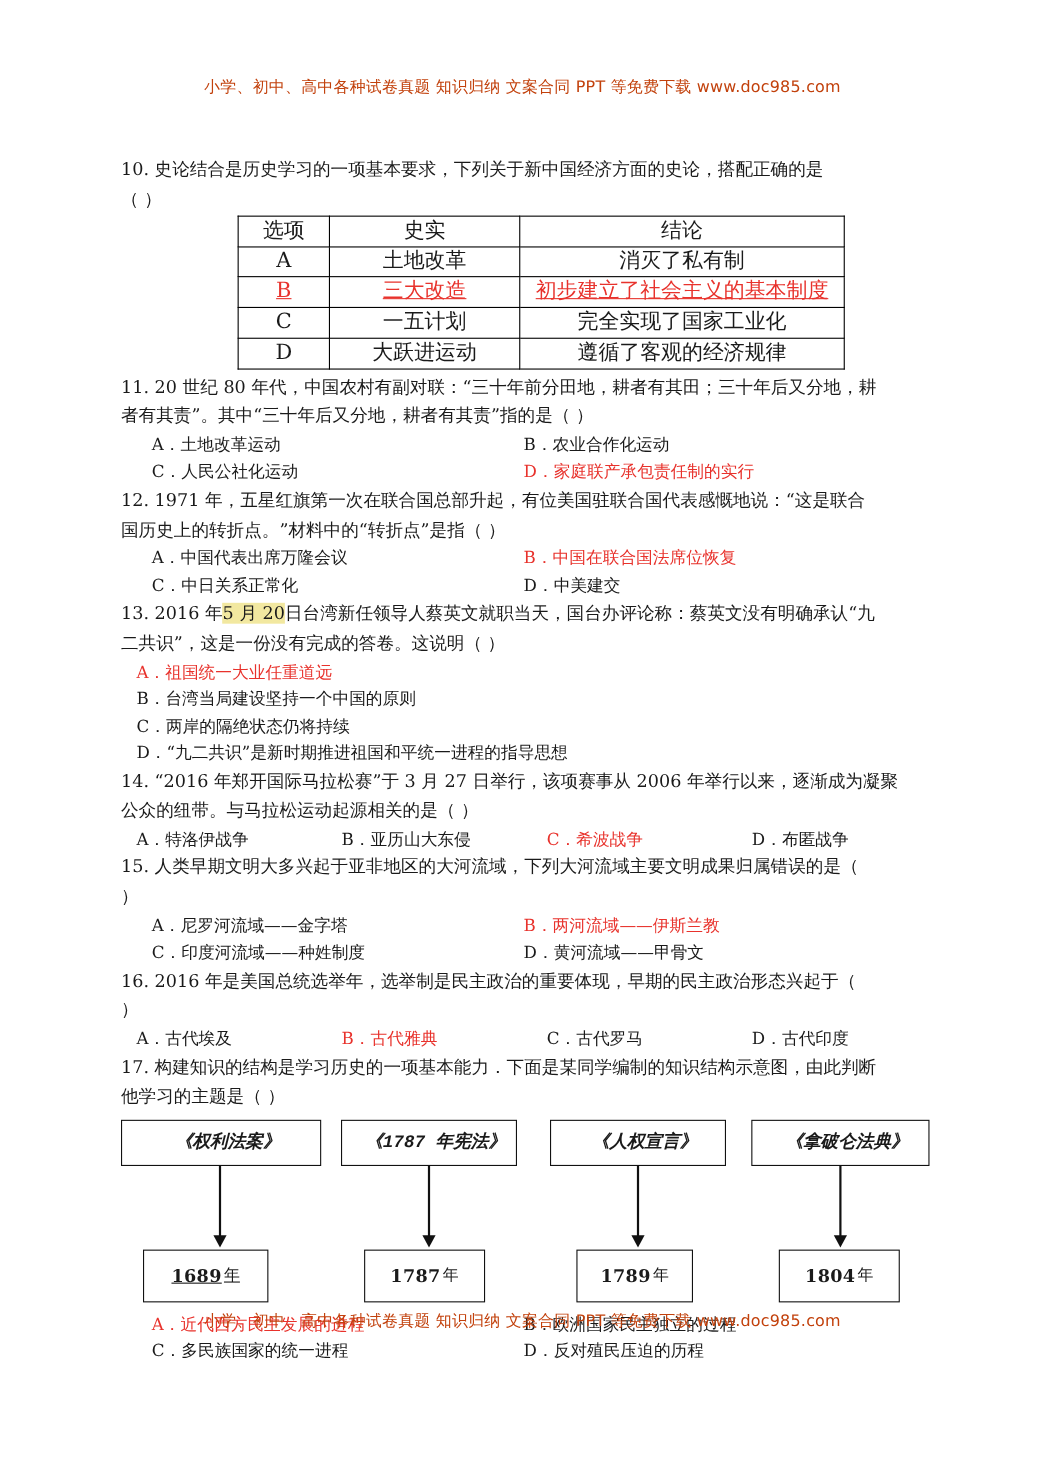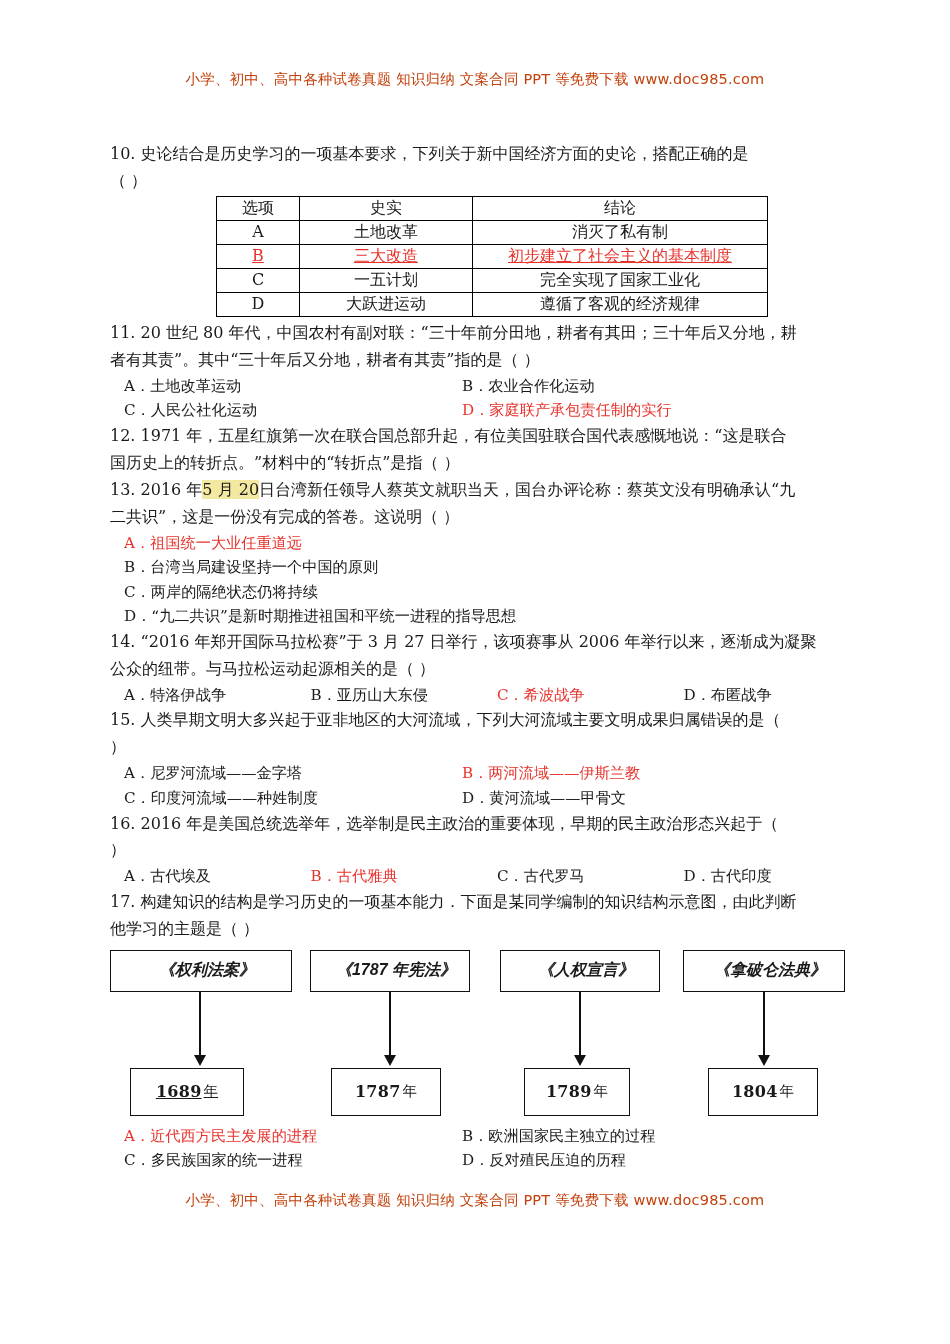--- a/index.html
+++ b/index.html
@@ -57,21 +57,21 @@
     padding: 0 0 0 14px;
   }
   .opt-row {
     display: flex;
     font-size: 15.2px;
     line-height: 1.62;
   }
   .opt-row .col {
     box-sizing: border-box;
   }
-  .opt-row .col-a { width: 338px; }
+  .opt-row .col-a { width: 338px; margin-left: 14px; }
   .opt-row .col-b { width: 340px; }
 
   
   .opt-row4 {
     display: flex;
     font-size: 15.2px;
     line-height: 1.62;
     padding-left: 14px;
     gap: 25px;
   }
@@ -93,21 +93,21 @@
 
   
   .tbl-wrap {
     margin: 2px 0 3px 0;
     display: flex;
     justify-content: flex-start;
     padding-left: 106px;
   }
   table.q10 {
     border-collapse: collapse;
-    font-size: 16px;
+    font-size: 19px;
     table-layout: fixed;
   }
   table.q10 td {
     border: 1px solid #000000;
     text-align: center;
     padding: 1px 2px 2px 2px;
     height: 20px;
     line-height: 1.25;
     white-space: nowrap;
   }
@@ -131,21 +131,21 @@
     top: 0;
   }
   .dg-top {
     box-sizing: border-box;
     border: 1.6px solid #111111;
     background: #ffffff;
     height: 42px;
     display: flex;
     align-items: center;
     justify-content: center;
-    font-family: Liberation Sans, sans-serif;
+    font-family: Liberation Mono, monospace;
     font-weight: bold;
     font-style: italic;
     font-size: 16px;
     white-space: nowrap;
     padding-left: 12px;
   }
   .dg-arrow {
     position: absolute;
     width: 2px;
     background: #111111;
@@ -235,20 +235,30 @@
         <div class="col col-a">C．人民公社化运动</div>
         <div class="col col-b red">D．家庭联产承包责任制的实行</div>
       </div>
     </div>
 
     <div class="q q-stem">
       <span class="q-num">12.</span>
       <span>1971 年，五星红旗第一次在联合国总部升起，有位美国驻联合国代表感慨地说：“这是联合</span>
     </div>
     <div class="q">国历史上的转折点。”材料中的“转折点”是指（    ）</div>
+    <div class="opts">
+      <div class="opt-row">
+        <div class="col col-a">A．中国代表出席万隆会议</div>
+        <div class="col col-b red">B．中国在联合国法席位恢复</div>
+      </div>
+      <div class="opt-row">
+        <div class="col col-a">C．中日关系正常化</div>
+        <div class="col col-b">D．中美建交</div>
+      </div>
+    </div>
 
     <div class="q q-stem">
       <span class="q-num">13.</span>
       <span>2016 年</span><span class="hl">5 月 20</span><span>日台湾新任领导人蔡英文就职当天，国台办评论称：蔡英文没有明确承认“九</span>
     </div>
     <div class="q">二共识”，这是一份没有完成的答卷。这说明（    ）</div>
     <div class="opt-stack">
       <div class="red">A．祖国统一大业任重道远</div>
       <div>B．台湾当局建设坚持一个中国的原则</div>
       <div>C．两岸的隔绝状态仍将持续</div>

